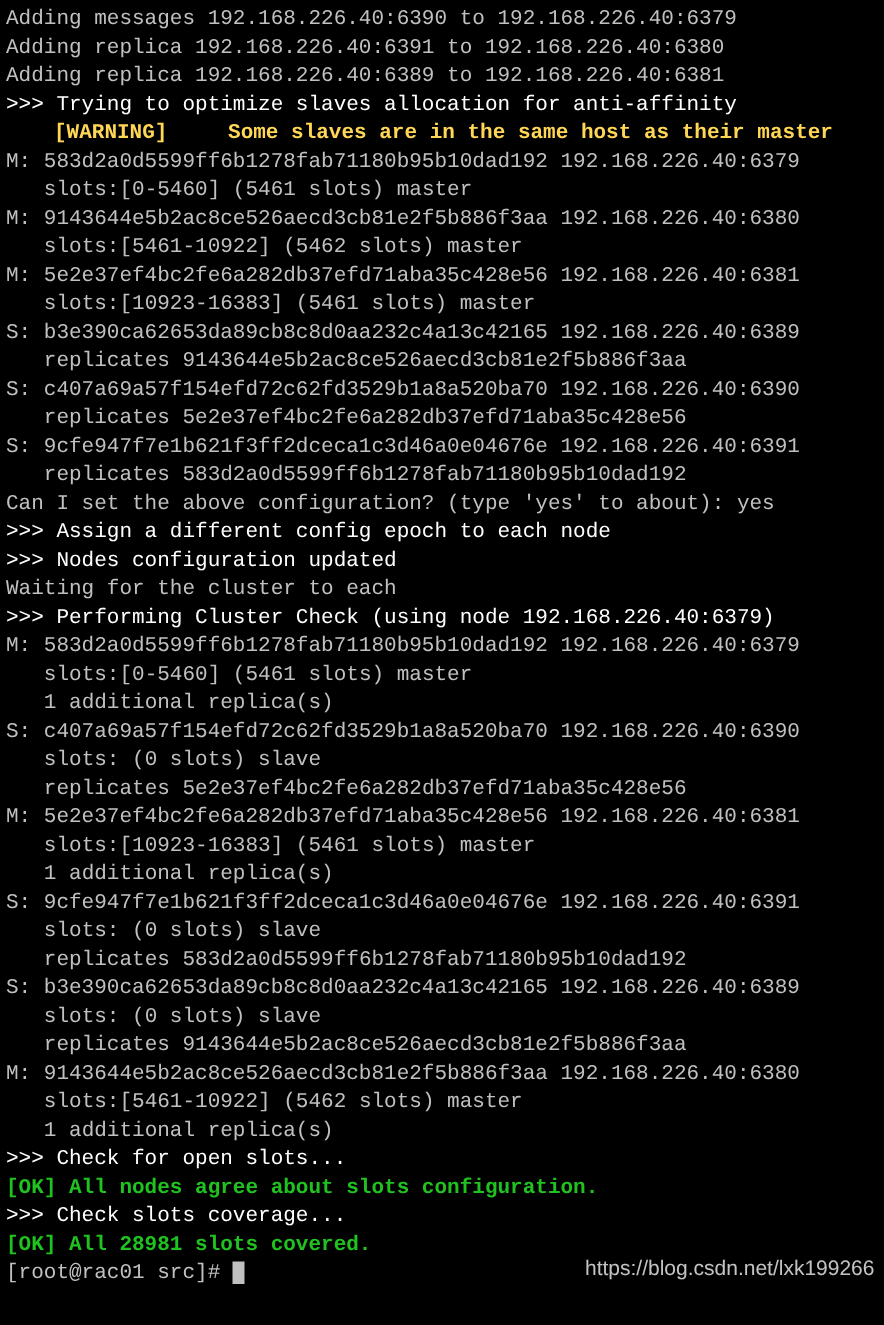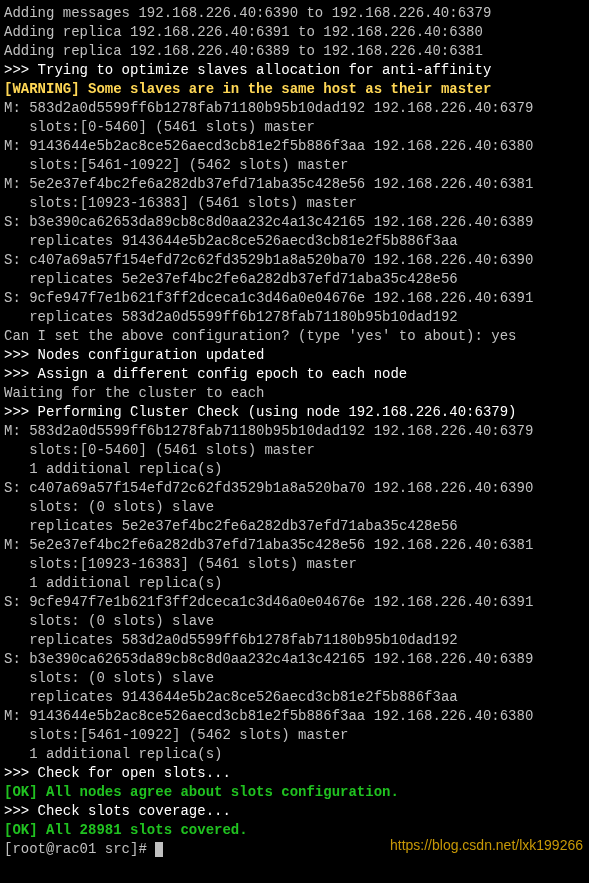--- a/index.html
+++ b/index.html
@@ -9,27 +9,27 @@
     font-family: "Courier New", Consolas, monospace;
     font-size: 14px;
     line-height: 19px;
     color: #c0c0c0;
     width: 589px;
     box-sizing: border-box;
     position: relative;
   }
   .line { white-space: pre-wrap; word-break: break-all; }
   .bold-white { color: #fff; font-weight: normal; }
-  .yellow { color: #ffd755; font-weight: bold; }
+  .yellow { color: #ffd755; font-weight: bold; margin-left: 32px; }
   .green { color: #20c220; font-weight: bold; }
   .watermark {
     position: absolute;
     right: 6px;
     bottom: 8px;
-    color: #eab308;
+    color: #e5e5e5;
     font-family: Arial, sans-serif;
     font-size: 14px;
     opacity: 0.85;
   }
   .cursor {
     display: inline-block;
     width: 8px;
     height: 15px;
     background: #c0c0c0;
     vertical-align: middle;
@@ -52,22 +52,22 @@
   <div class="line">M: 5e2e37ef4bc2fe6a282db37efd71aba35c428e56 192.168.226.40:6381</div>
   <div class="line">   slots:[10923-16383] (5461 slots) master</div>
   <div class="line">S: b3e390ca62653da89cb8c8d0aa232c4a13c42165 192.168.226.40:6389</div>
   <div class="line">   replicates 9143644e5b2ac8ce526aecd3cb81e2f5b886f3aa</div>
   <div class="line">S: c407a69a57f154efd72c62fd3529b1a8a520ba70 192.168.226.40:6390</div>
   <div class="line">   replicates 5e2e37ef4bc2fe6a282db37efd71aba35c428e56</div>
   <div class="line">S: 9cfe947f7e1b621f3ff2dceca1c3d46a0e04676e 192.168.226.40:6391</div>
   <div class="line">   replicates 583d2a0d5599ff6b1278fab71180b95b10dad192</div>
 
   <div class="line">Can I set the above configuration? (type 'yes' to about): yes</div>
+  <div class="line bold-white">&gt;&gt;&gt; Assign a different config epoch to each node</div>
   <div class="line bold-white">&gt;&gt;&gt; Nodes configuration updated</div>
-  <div class="line bold-white">&gt;&gt;&gt; Assign a different config epoch to each node</div>
   <div class="line">Waiting for the cluster to each</div>
   <div class="line"></div>
   <div class="line bold-white">&gt;&gt;&gt; Performing Cluster Check (using node 192.168.226.40:6379)</div>
 
   <div class="line">M: 583d2a0d5599ff6b1278fab71180b95b10dad192 192.168.226.40:6379</div>
   <div class="line">   slots:[0-5460] (5461 slots) master</div>
   <div class="line">   1 additional replica(s)</div>
   <div class="line">S: c407a69a57f154efd72c62fd3529b1a8a520ba70 192.168.226.40:6390</div>
   <div class="line">   slots: (0 slots) slave</div>
   <div class="line">   replicates 5e2e37ef4bc2fe6a282db37efd71aba35c428e56</div>

